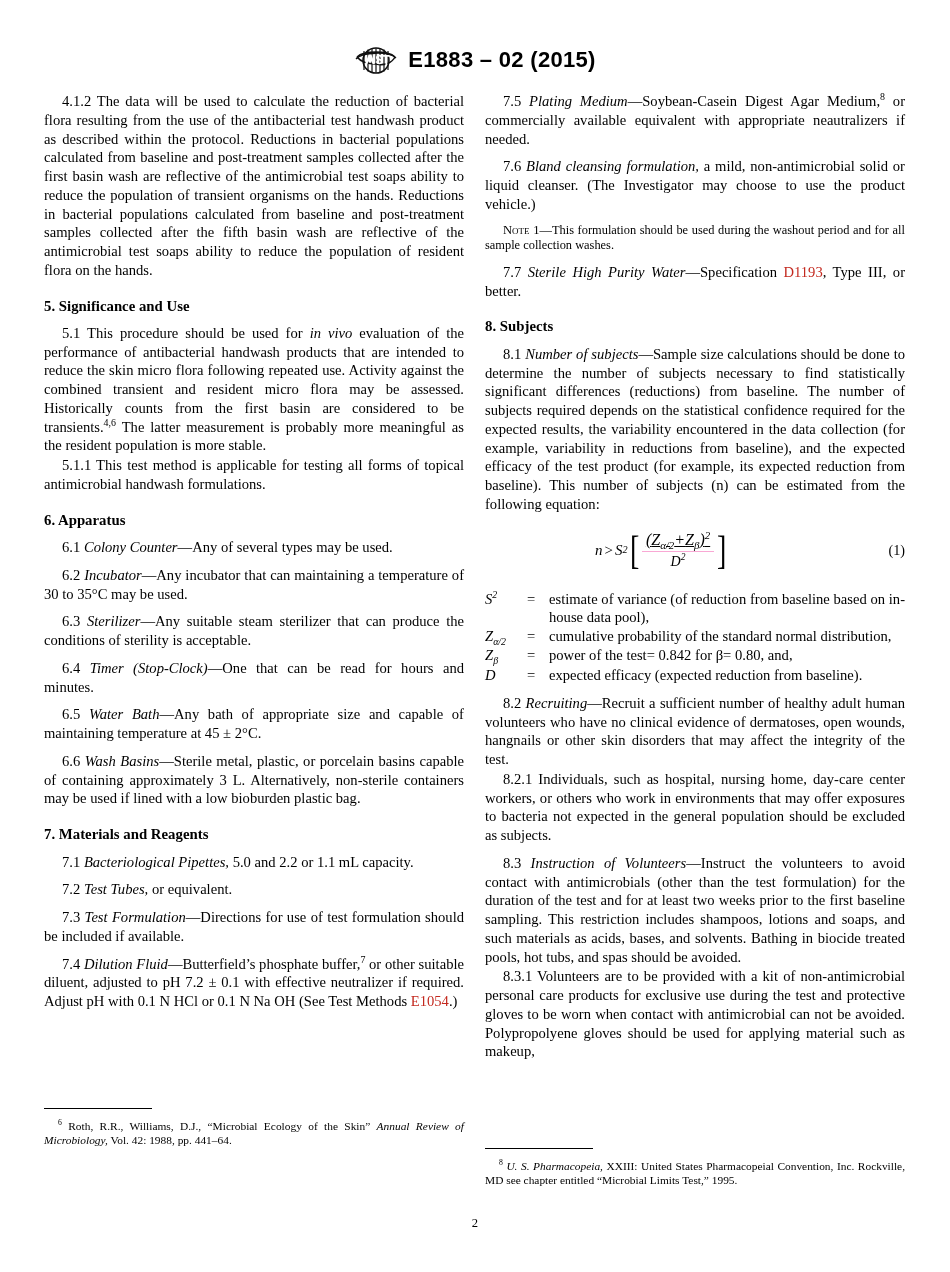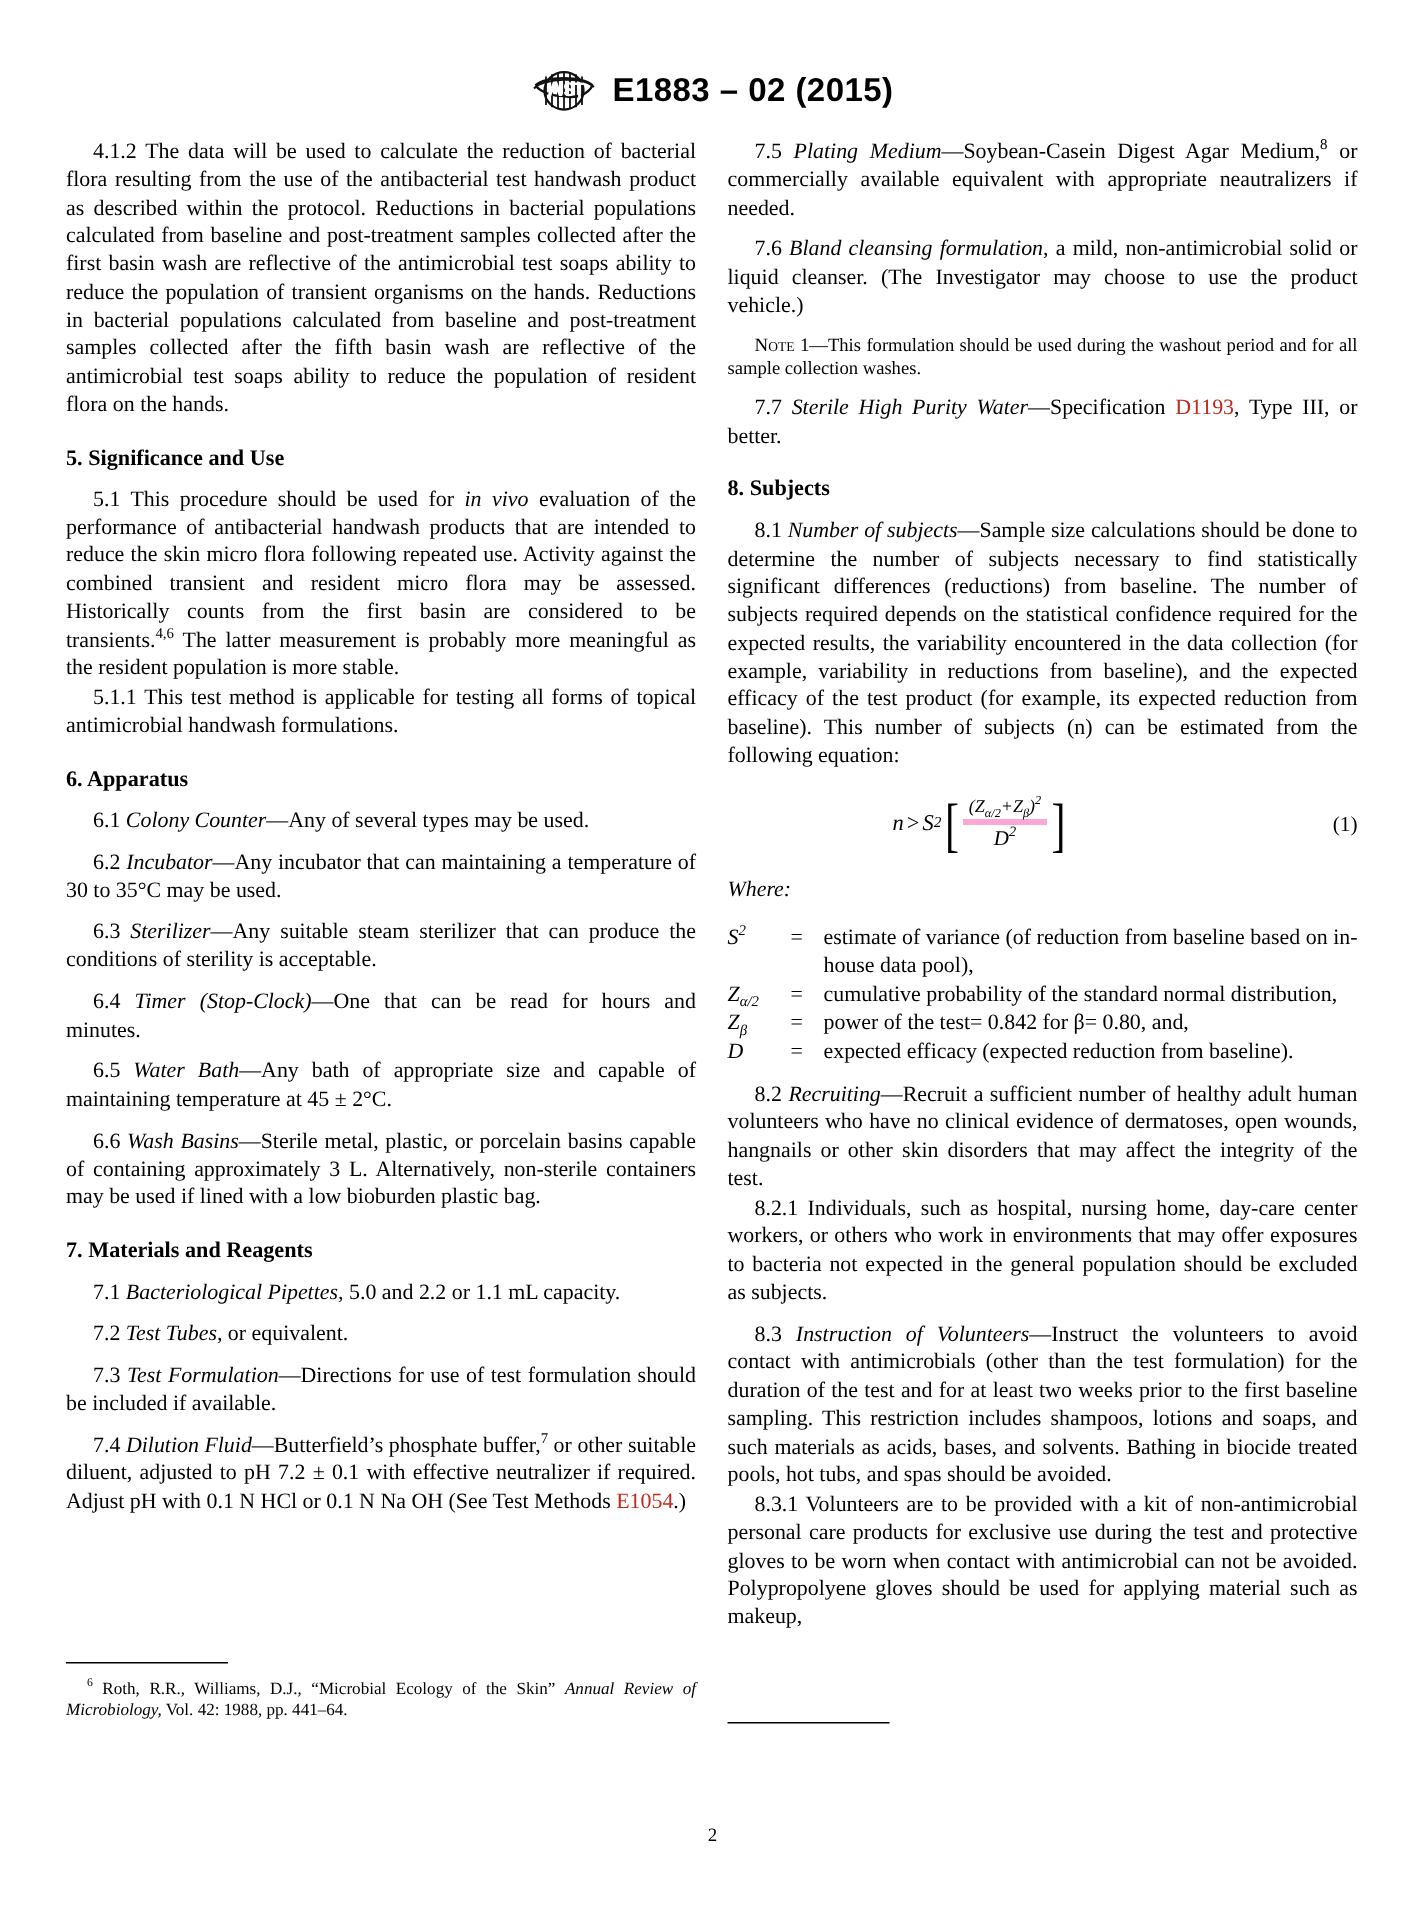--- a/index.html
+++ b/index.html
@@ -139,22 +139,23 @@
   }
   .frac {
     display: inline-block;
     vertical-align: middle;
     text-align: center;
     margin: 0 1px;
   }
   .frac .num {
     display: block;
     padding: 0 4px 1px 4px;
-    border-bottom: 4px solid #f9a8d4;
-    font-size: 12px;
+    border-bottom: 1px solid #f9a8d4;
+    font-size: 16px;
+    text-decoration: underline;
   }
   .frac .den {
     display: block;
     padding: 1px 4px 0 4px;
     font-size: 14px;
   }
   .eq-number {
     position: absolute;
     right: 0;
     top: 11px;
@@ -312,21 +313,20 @@
         <span class="bracket">[</span>
         <span class="frac">
           <span class="num"><span>(</span><i>Z</i><sub>α/2</sub><span>+</span><i>Z</i><sub>β</sub><span>)</span><sup>2</sup></span>
           <span class="den"><i>D</i><sup>2</sup></span>
         </span>
         <span class="bracket">]</span>
       </div>
       <div class="eq-number">(1)</div>
     </div>
 
-    <div class="where-label">Where:</div>
 
     <table class="deflist">
       <tbody>
         <tr>
           <td class="sym"><i>S</i><sup>2</sup></td>
           <td class="eqs">=</td>
           <td class="def">estimate of variance (of reduction from baseline based on in-house data pool),</td>
         </tr>
         <tr>
           <td class="sym"><i>Z</i><sub>α/2</sub></td>
@@ -356,17 +356,18 @@
 
   </div>
 
   <div class="footnotes left">
     <div class="fn-rule"></div>
     <p class="fn"><sup>6</sup><span> Roth, R.R., Williams, D.J., “Microbial Ecology of the Skin” </span><i>Annual Review of Microbiology,</i><span> Vol. 42: 1988, pp. 441–64.</span></p>
   </div>
 
   <div class="footnotes right">
     <div class="fn-rule"></div>
+    <p class="fn"><sup>8</sup><span> </span><i>U. S. Pharmacopeia,</i><span> XXIII: United States Pharmacopeial Convention, Inc. Rockville, MD see chapter entitled “Microbial Limits Test,” 1995.</span></p>
   </div>
 
   <div class="page-number">2</div>
 
 </div>
 
 </body></html>

